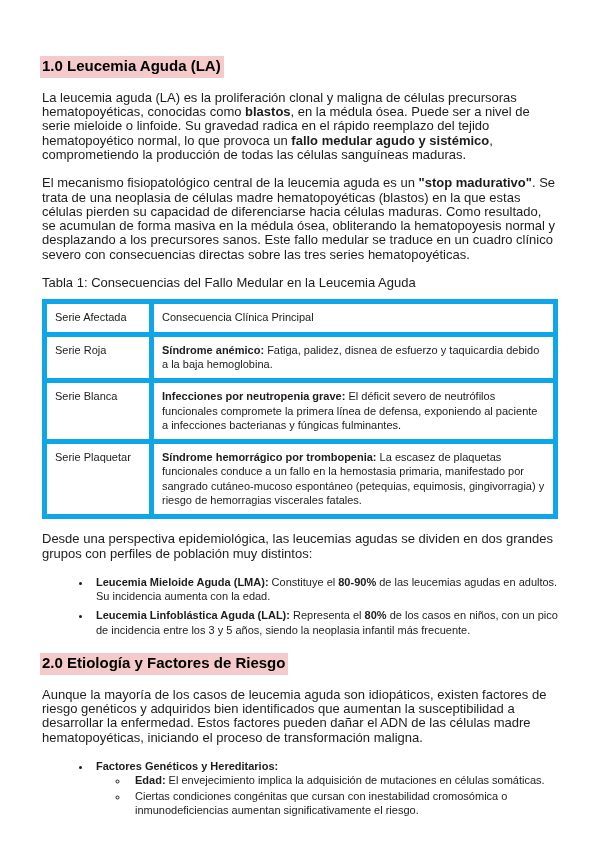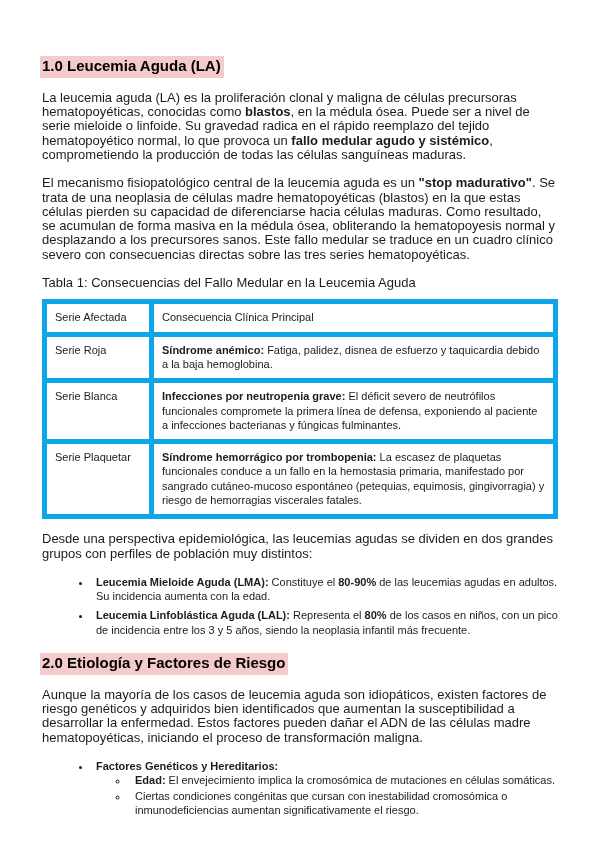--- a/index.html
+++ b/index.html
@@ -129,21 +129,21 @@
 
   <h2 class="section-heading">2.0 Etiología y Factores de Riesgo</h2>
 
   <p>Aunque la mayoría de los casos de leucemia aguda son idiopáticos, existen factores de riesgo genéticos y adquiridos bien identificados que aumentan la susceptibilidad a desarrollar la enfermedad. Estos factores pueden dañar el ADN de las células madre hematopoyéticas, iniciando el proceso de transformación maligna.</p>
 
 
   <ul class="level-1 risk-list">
     <li>
       <span><span class="b">Factores Genéticos y Hereditarios:</span></span>
       <ul class="level-2">
-        <li><span class="b">Edad:</span><span> El envejecimiento implica la cromosómica de mutaciones en células somáticas.</span></li>
+        <li><span class="b">Edad:</span><span> El envejecimiento implica la adquisición de mutaciones en células somáticas.</span></li>
         <li>
           <span><span>Ciertas condiciones congénitas que cursan con inestabilidad cromosómica o inmunodeficiencias aumentan significativamente el riesgo.</span></span>
           
         </li>
       </ul>
     </li>
   </ul>
 
 </div>
 

